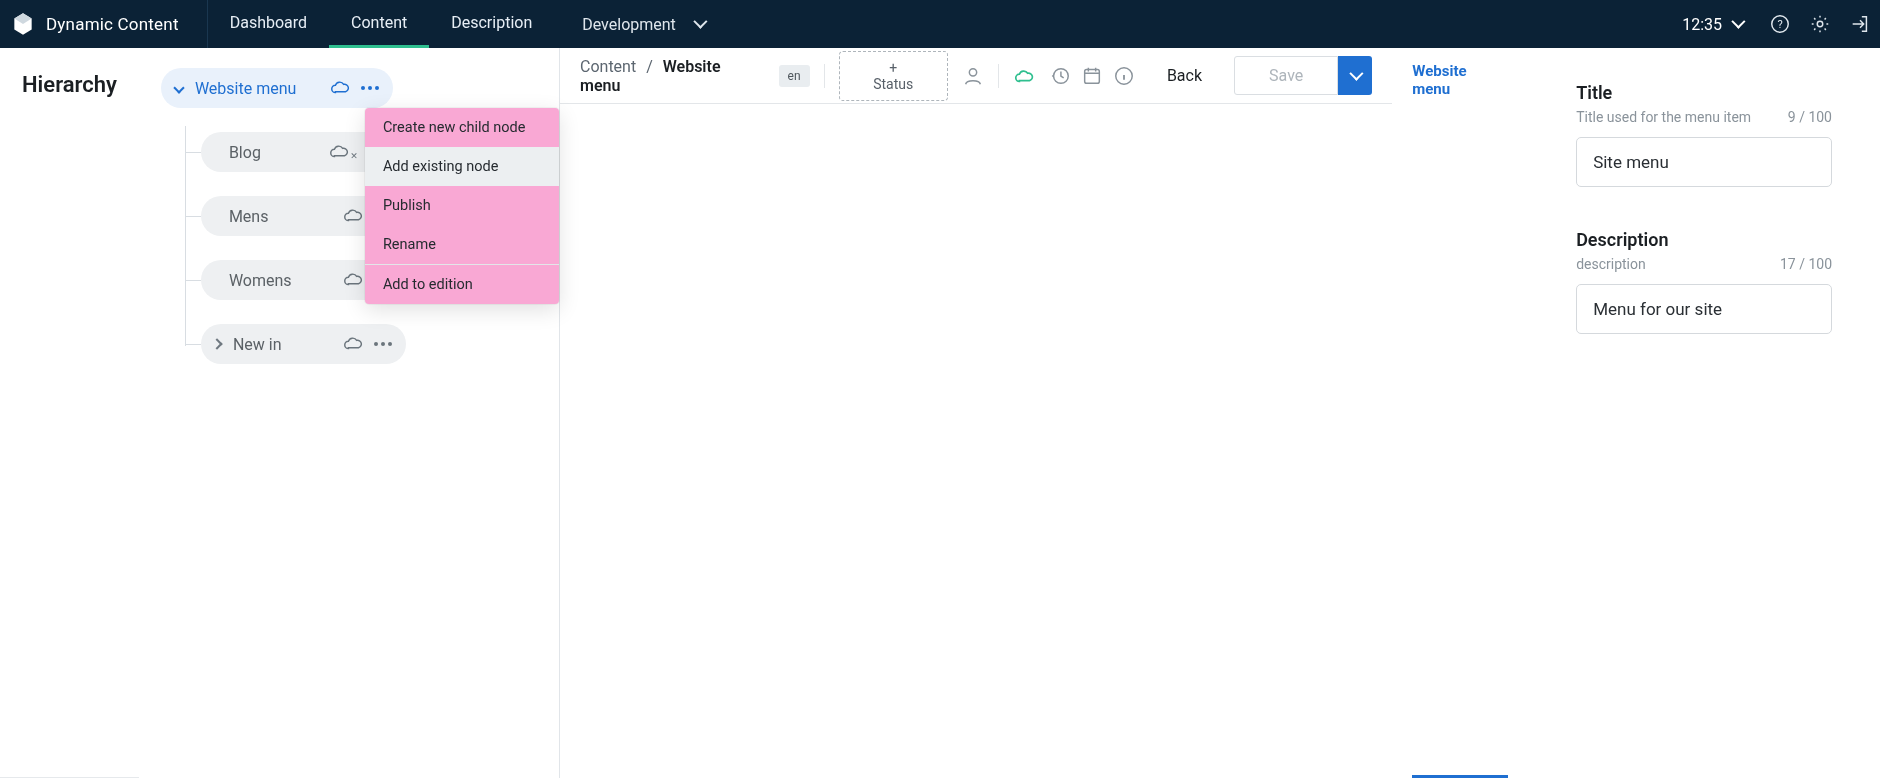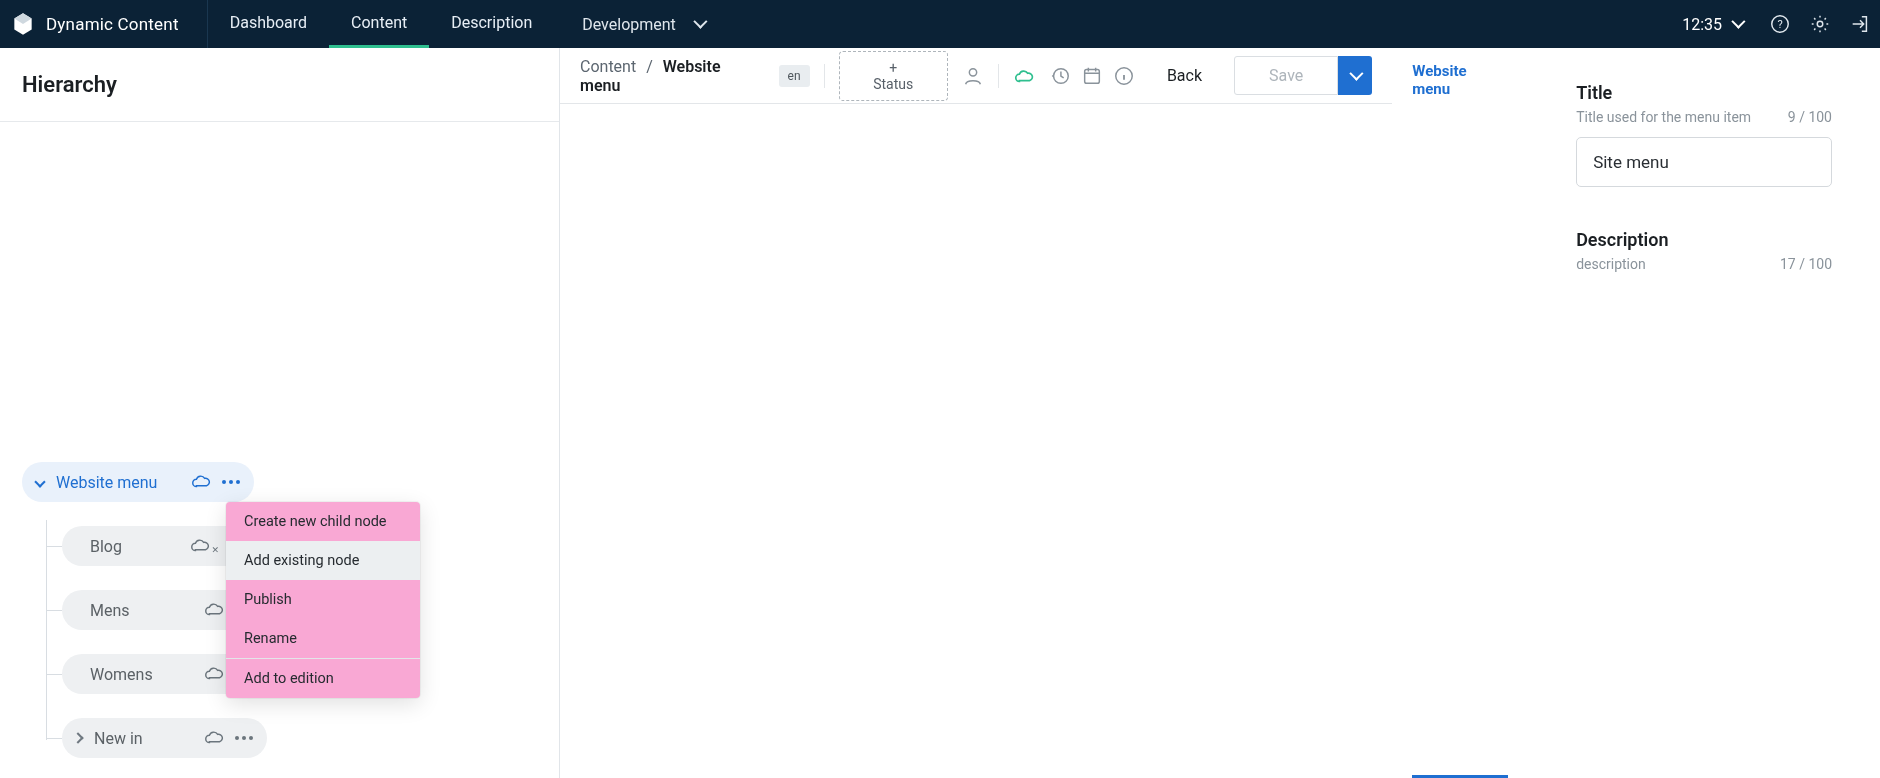--- a/index.html
+++ b/index.html
@@ -41,21 +41,21 @@
   .topbar .iconbtn {
     display: flex; align-items: center; justify-content: center;
     width: 40px; cursor: pointer; color: #dfe6ec;
   }
   .chev { width: 10px; height: 10px; border-right: 2px solid currentColor; border-bottom: 2px solid currentColor; transform: rotate(45deg) translateY(-2px); margin-top: -2px; }
 
   
   .main { flex: 1; display: flex; min-height: 0; }
   .sidebar {
     width: 560px; border-right: 1px solid #e1e5e9; background: #fff;
-    display: flex; flex-direction: column; justify-content: space-between;
+    display: flex; flex-direction: row;
   }
   .sidebar-header {
     padding: 24px 22px; font-size: 22px; font-weight: 600; color: #1b1f23;
     border-bottom: 1px solid #e6e9ec;
   }
   .tree { padding: 20px 22px; position: relative; }
 
   .node-row {
     display: flex; align-items: center;
     border-radius: 999px; height: 40px;
@@ -382,17 +382,18 @@
         </div>
         <input type="text" value="Site menu" style="">
       </div>
 
       <div class="field">
         <div class="title">Description</div>
         <div class="row">
           <span>description</span>
           <span>17 / 100</span>
         </div>
+        <input type="text" value="Menu for our site" style="">
       </div>
 
     </div>
   </div>
 </div>
 
 </body></html>

